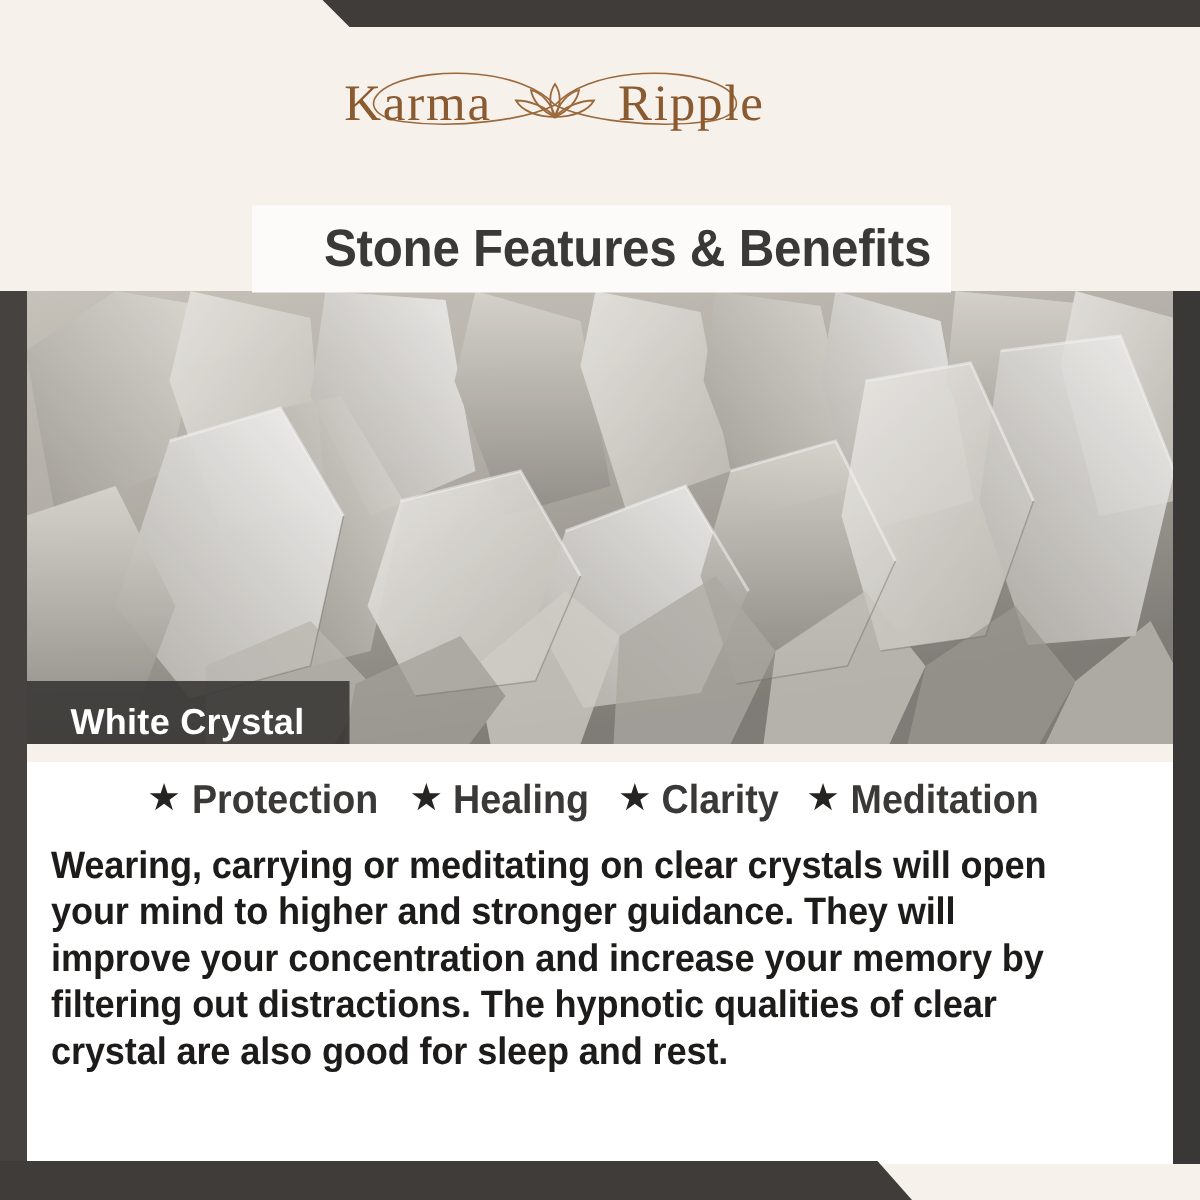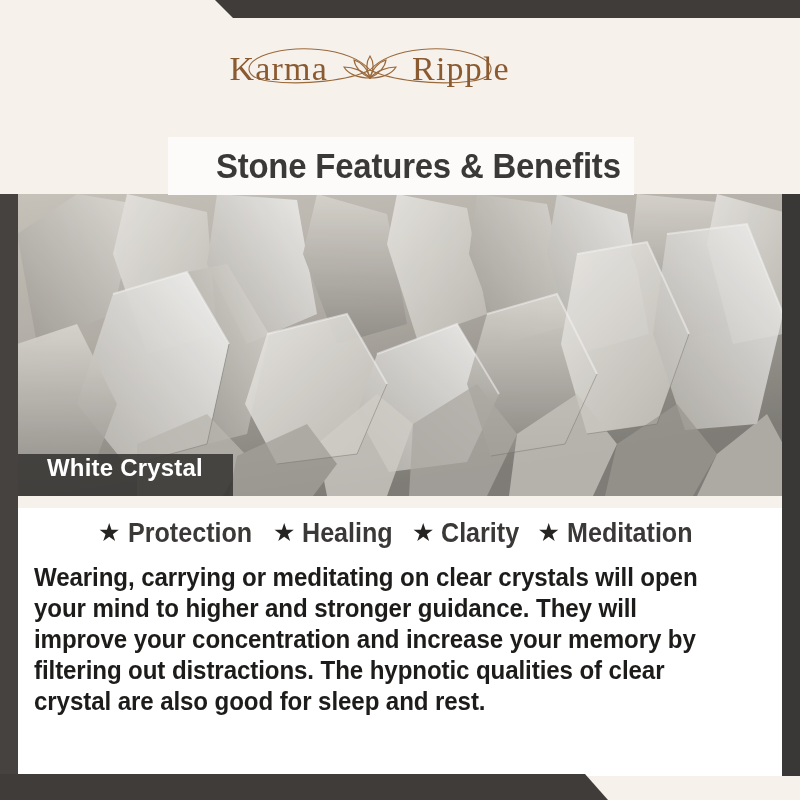--- a/index.html
+++ b/index.html
@@ -125,21 +125,21 @@
   }
 
   .stone-label {
     position: absolute;
     left: 0;
     bottom: 0;
     width: 216px;
     height: 42px;
     background: rgba(55,53,51,0.88);
     display: flex;
-    align-items: flex-start;
+    align-items: flex-end;
     z-index: 4;
   }
   .stone-label span {
     color: #ffffff;
     font-family: "Liberation Sans", sans-serif;
     font-weight: bold;
     font-size: 24px;
     padding-left: 30px;
     letter-spacing: 0.2px;
   }

